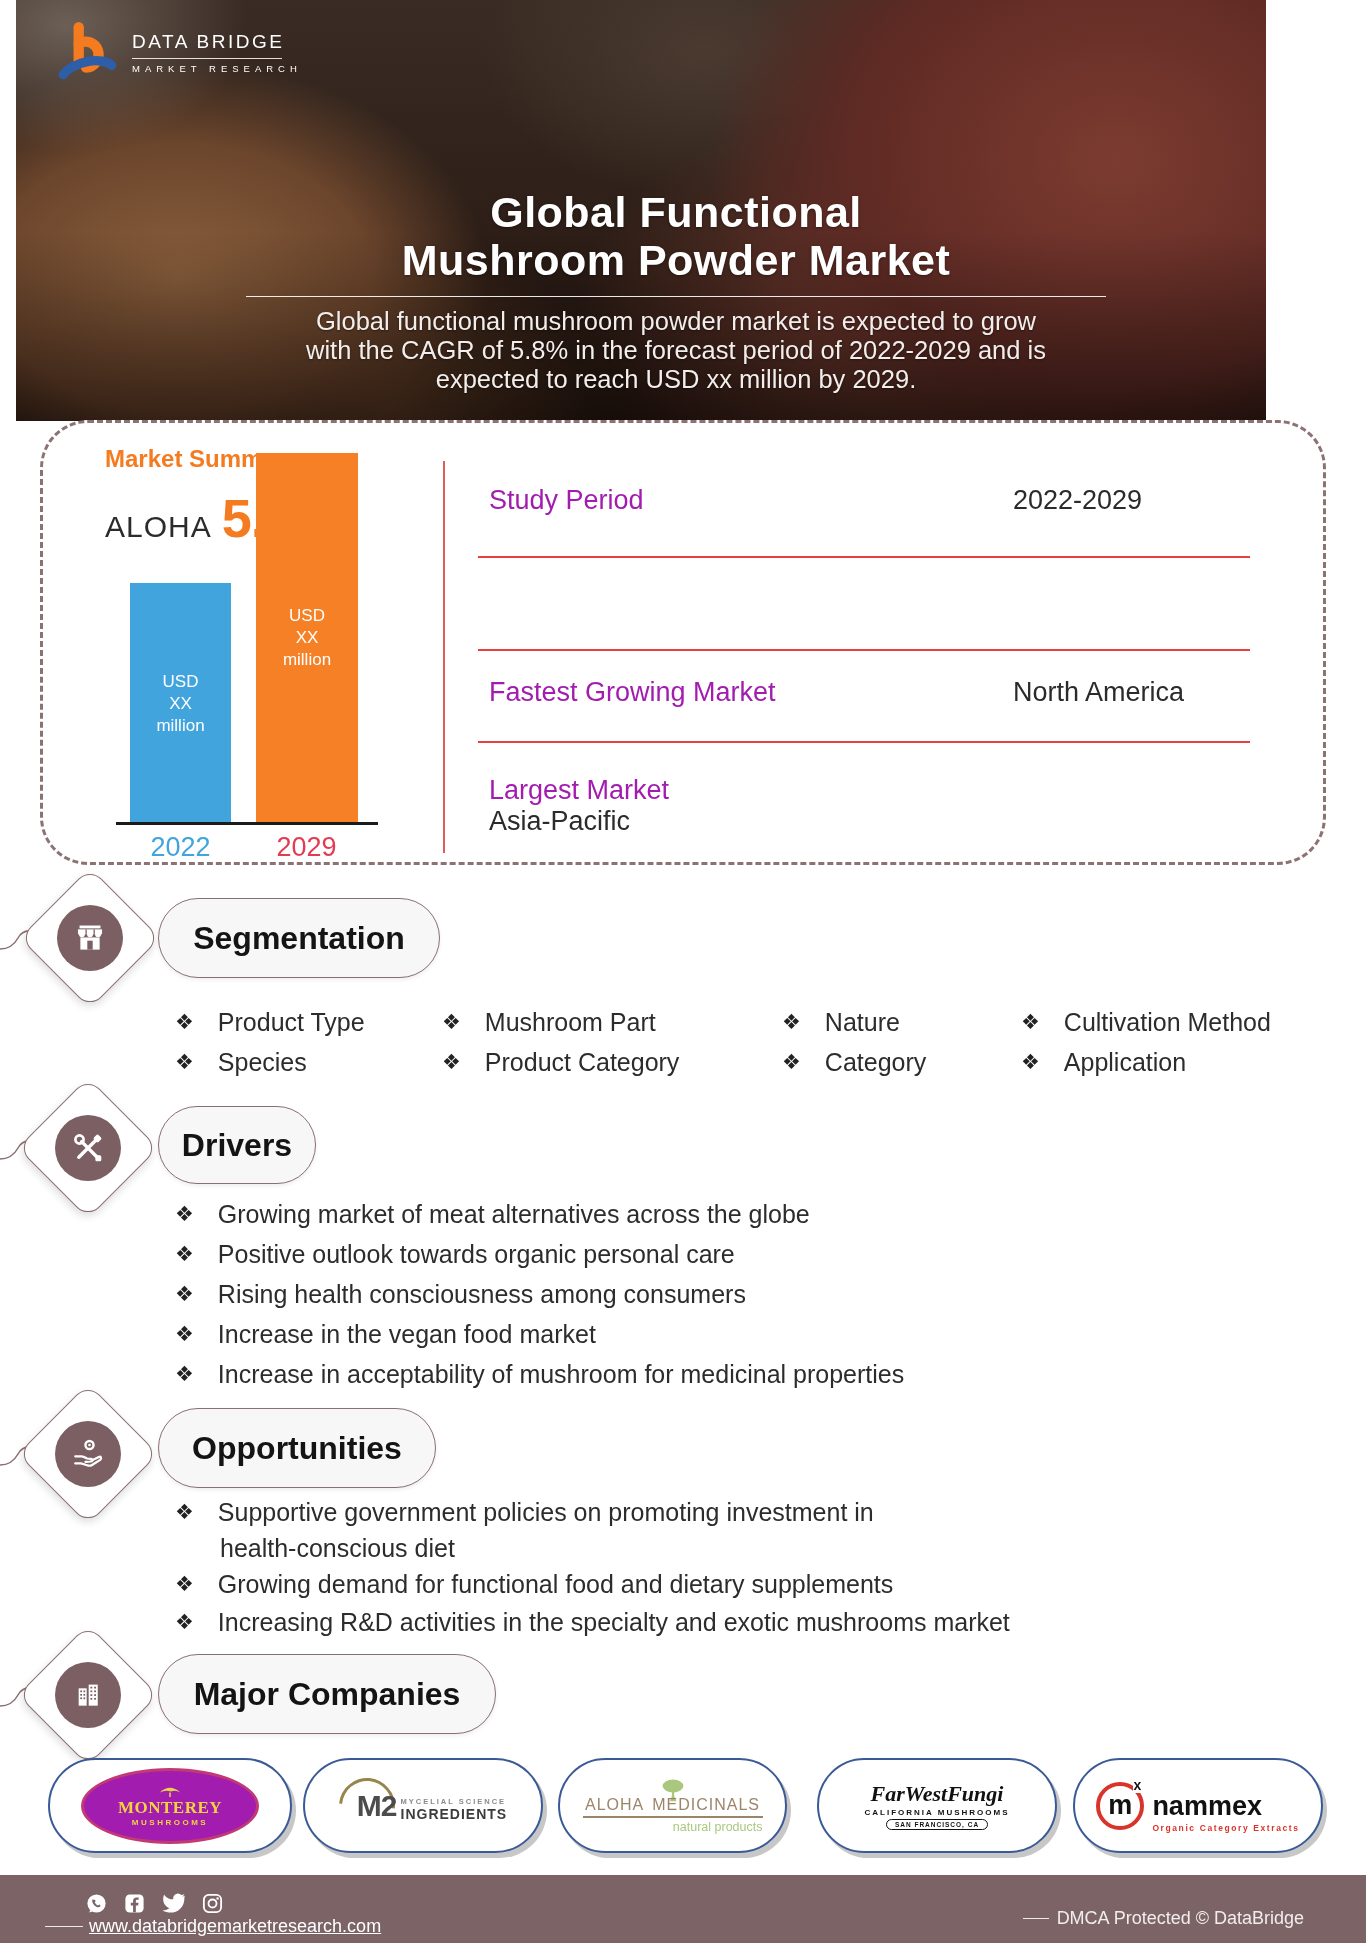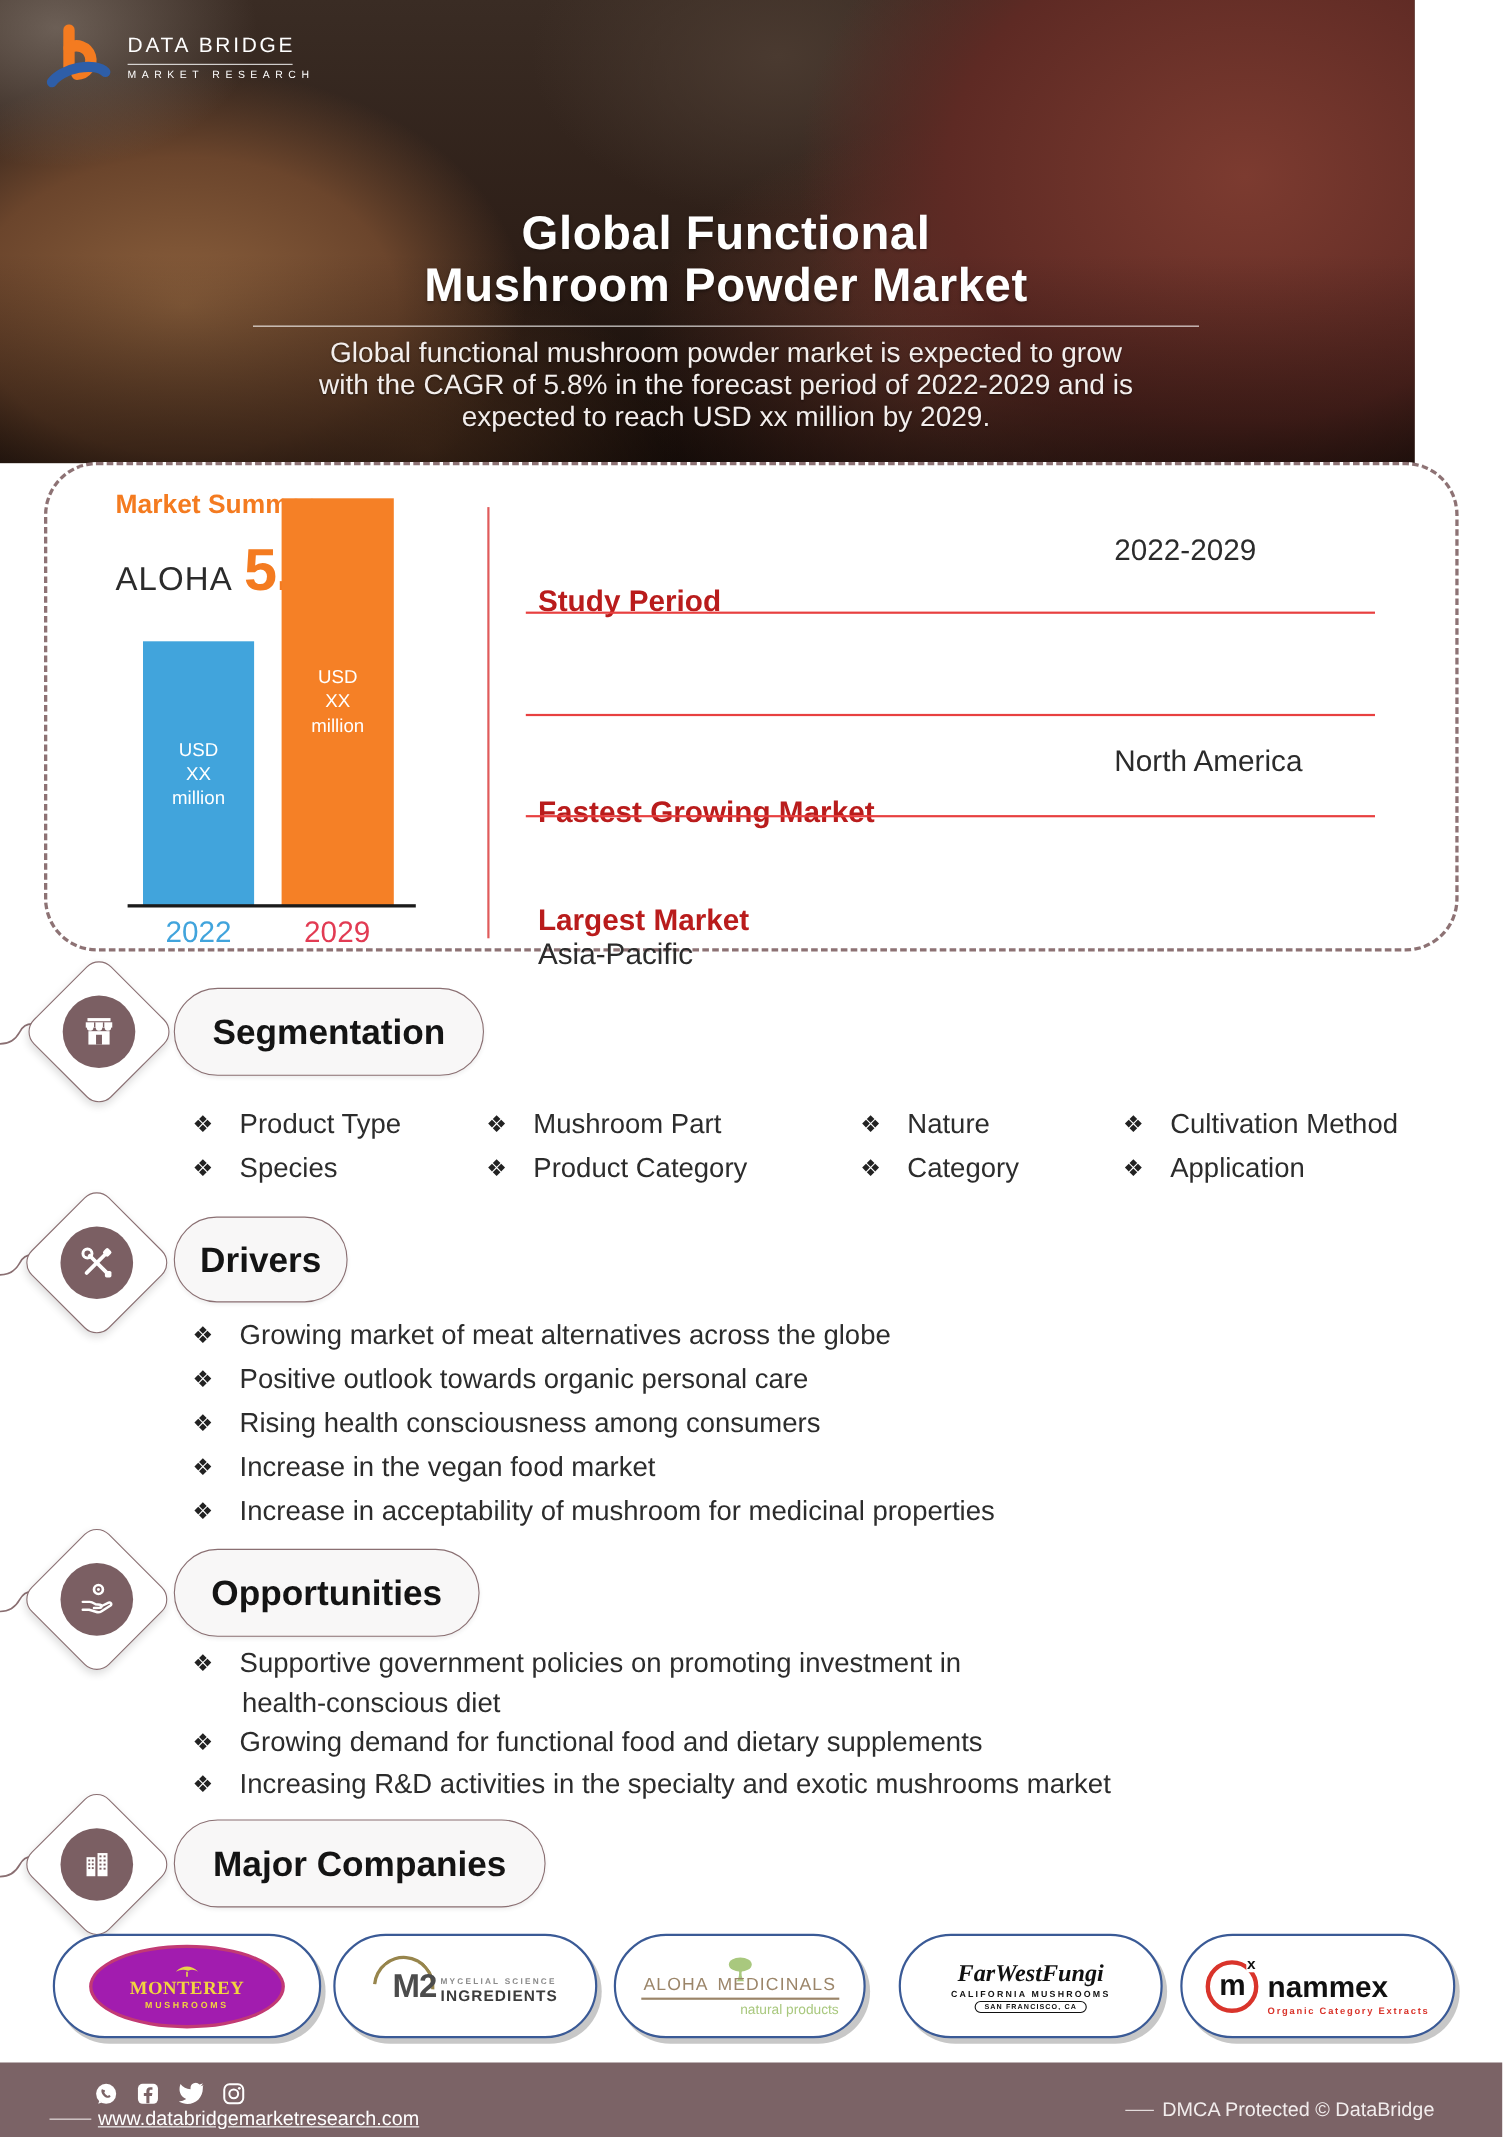--- a/index.html
+++ b/index.html
@@ -1,28 +1,28 @@
 <!DOCTYPE html>
 <html><head>
 <meta charset="utf-8">
 <style>
   html,body{margin:0;padding:0;background:#fff;}
   .page{position:relative;width:1366px;height:1943px;background:#fff;overflow:hidden;
         font-family:"Liberation Sans",sans-serif;-webkit-font-smoothing:antialiased;}
 
   
-  .hero{position:absolute;left:0;top:0;width:1250px;height:421px;
+  .hero{position:absolute;left:16px;top:0;width:1250px;height:421px;
     background:
       radial-gradient(ellipse 260px 180px at 4% 6%, rgba(150,138,128,.55), rgba(60,45,35,0) 70%),
       radial-gradient(ellipse 430px 300px at 13% 66%, #8a5f3c 0%, #6b452c 45%, rgba(40,24,16,0) 72%),
       radial-gradient(ellipse 330px 230px at 30% 97%, #5d3c25 0%, rgba(40,24,16,0) 70%),
       radial-gradient(ellipse 520px 430px at 88% 38%, #7c3b30 0%, #5e2a24 52%, rgba(40,20,14,0) 78%),
       radial-gradient(ellipse 420px 310px at 68% 78%, #6e3a2e 0%, rgba(40,20,14,0) 70%),
       radial-gradient(ellipse 320px 210px at 55% 12%, #4a3a30 0%, rgba(30,20,15,0) 70%),
-      linear-gradient(180deg,#3a2c24 0%,#2c1d16 60%,#1d120d 100%); padding-left: 36px;}
+      linear-gradient(180deg,#3a2c24 0%,#2c1d16 60%,#1d120d 100%);}
   .hero::after{content:"";position:absolute;inset:0;
       background:linear-gradient(180deg,rgba(0,0,0,0) 55%,rgba(12,6,4,.55) 100%);}
   .brand{position:absolute;left:40px;top:22px;display:flex;align-items:center;gap:12px;z-index:3;}
   .brand-text{display:flex;flex-direction:column;}
   .brand-name{color:#fff;font-size:19px;letter-spacing:2.5px;font-weight:400;}
   .brand-rule{width:150px;height:1px;background:rgba(255,255,255,.85);margin:5px 0 4px;}
   .brand-tag{color:#fff;font-size:9.5px;letter-spacing:5px;font-weight:400;}
 
   .title-wrap{position:absolute;left:160px;top:188px;width:1000px;text-align:center;z-index:3;}
   .title-line{color:#fff;font-size:43px;font-weight:700;line-height:1.12;letter-spacing:.5px;
@@ -47,21 +47,21 @@
       line-height:22px;white-space:pre-line;}
   .bar-blue .bar-label{top:88px;}
   .bar-orange .bar-label{top:152px;}
   .axis{position:absolute;left:73px;top:399px;width:262px;height:3px;background:#1b1b1b;}
   .year{position:absolute;top:409px;width:115px;text-align:center;font-size:27px;}
   .year-2022{left:80px;color:#41a4dc;}
   .year-2029{left:206px;color:#e23b53;}
 
   .v-sep{position:absolute;left:400px;top:38px;width:2px;height:392px;background:#e05b5b;}
   .fact-row{position:absolute;left:446px;width:770px;display:flex;}
-  .fact-label{color:#b91c1c;font-size:27px;font-weight:700;width:524px;margin-top:46px;}
+  .fact-label{color:#a21caf;font-size:27px;font-weight:400;width:524px;}
   .fact-value{color:#2b2b2b;font-size:27px;}
   .fact-div{position:absolute;left:435px;width:772px;height:1.5px;background:#e84040;}
 
   
   .connector{position:absolute;left:0;}
   .diamond{position:absolute;width:100px;height:100px;border:1.6px solid #8a6f72;border-radius:16px;
       transform:rotate(45deg);background:#fff;box-shadow:2px 3px 8px rgba(0,0,0,.14);
       display:flex;align-items:center;justify-content:center;box-sizing:border-box;}
   .d-circle{width:66px;height:66px;border-radius:50%;background:#7b5f63;transform:rotate(-45deg);
       display:flex;align-items:center;justify-content:center;}

